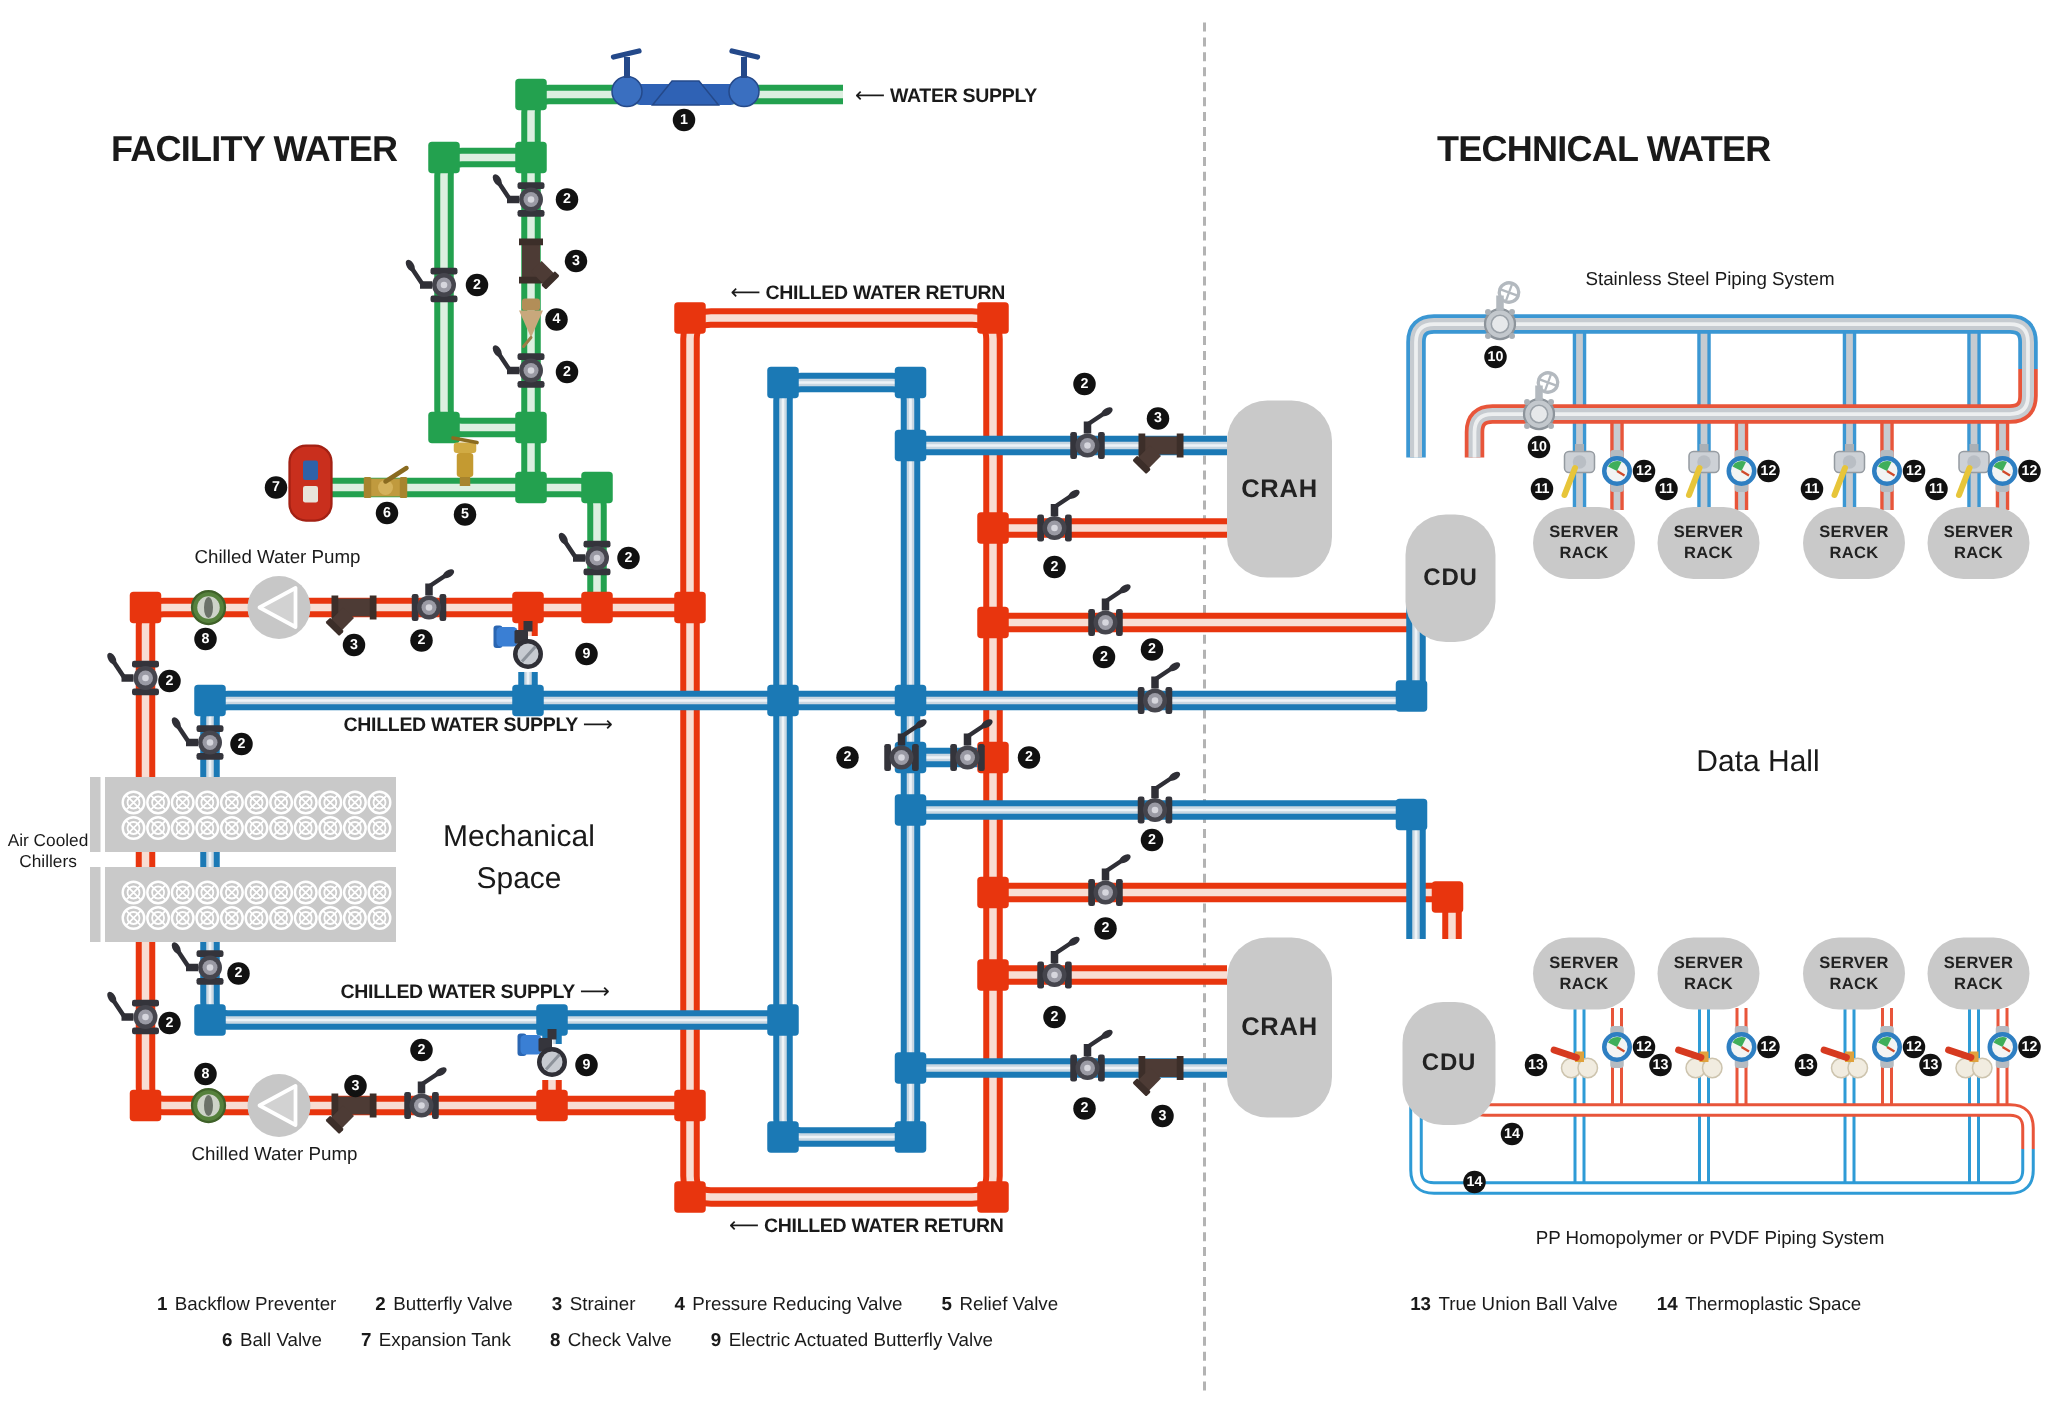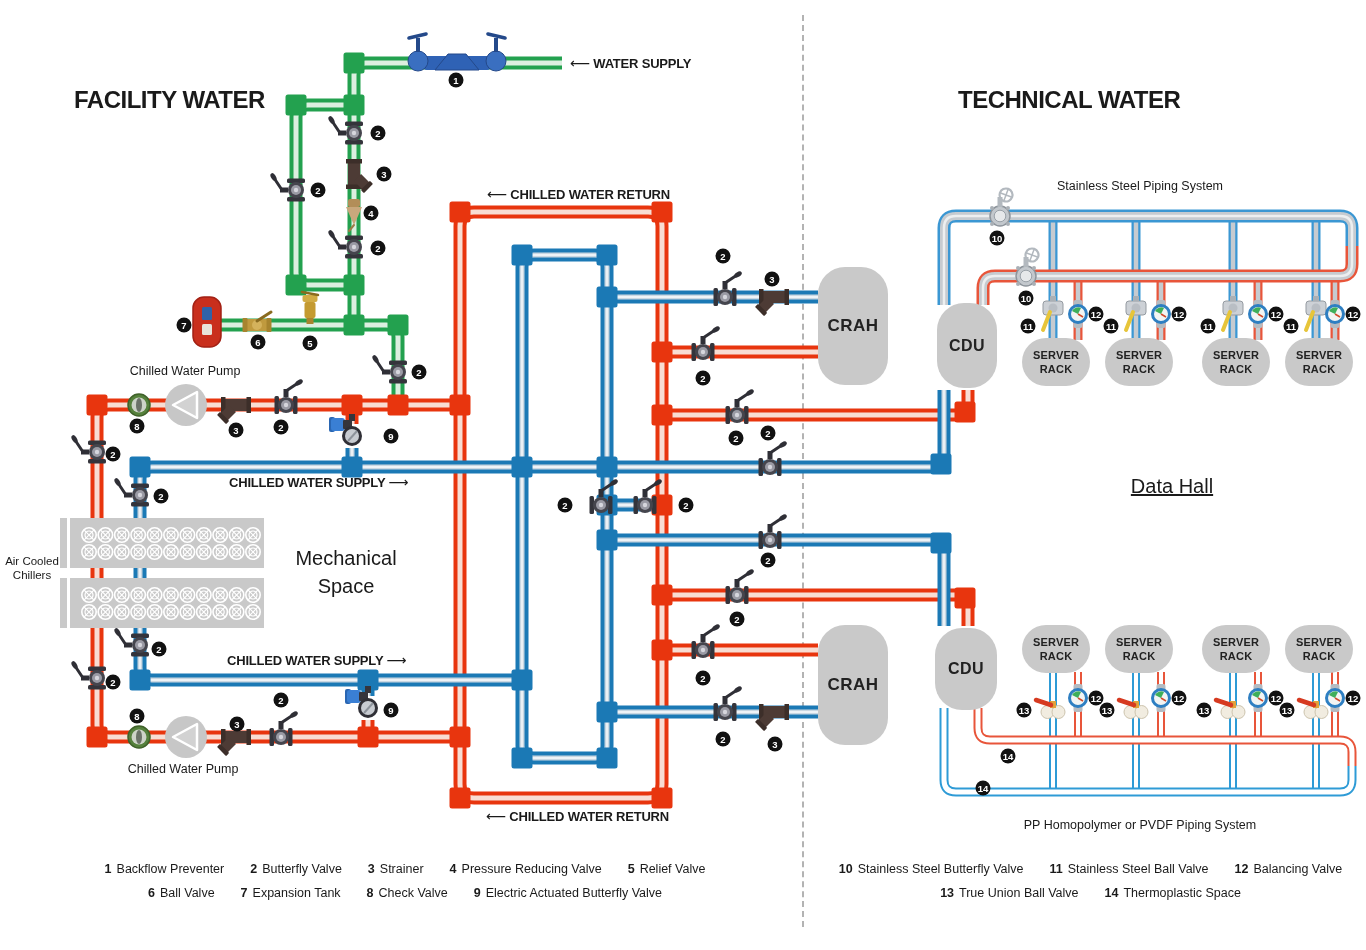--- a/index.html
+++ b/index.html
@@ -9,21 +9,21 @@
   .title{font-size:24px;font-weight:800;letter-spacing:-0.5px;white-space:nowrap;margin-left:10px;}
   .flow{font-size:13px;font-weight:700;white-space:nowrap;letter-spacing:-0.2px;}
   .flow .arr{font-weight:400;font-size:14px;}
   .small-label{font-size:12.5px;white-space:pre-line;}
   .center{text-align:center;}
   .big-label{font-size:20px;white-space:pre-line;line-height:1.4;}
   .divider{border-left:2px dashed #b3b3b3;width:0;}
   .eq-box{position:absolute;background:#c9c9c9;display:flex;align-items:center;justify-content:center;
           font-weight:700;color:#222;border-radius:27px;}
   .crah{font-size:17px;letter-spacing:0.5px;}
-  .cdu{font-size:16px;letter-spacing:0.5px;}
+  .cdu{font-size:16px;letter-spacing:0.5px;margin-top:40px;}
   .rack{font-size:11px;line-height:1.3;text-align:center;white-space:pre-line;letter-spacing:0.2px;}
   .badge{position:absolute;width:15px;height:15px;border-radius:50%;background:#111;color:#fff;
          font-size:9.5px;font-weight:700;display:flex;align-items:center;justify-content:center;
          transform:translate(-50%,-50%);}
   .legend-block{position:absolute;font-size:12.5px;}
   .legend-row{display:flex;justify-content:center;gap:26px;margin-bottom:10px;white-space:nowrap;}
   .legend-item .lnum{font-weight:800;margin-right:5px;}
   svg{position:absolute;left:0;top:0;}
 </style>
 </head>
@@ -547,45 +547,40 @@
     <span class="arr">⟵</span>
     <span>CHILLED WATER RETURN</span>
   </div>
 
   <div class="abs small-label center" style="left:90px;top:364px;width:190px;">Chilled Water Pump</div>
   <div class="abs small-label center" style="left:88px;top:762px;width:190px;">Chilled Water Pump</div>
   <div class="abs small-label center" style="left:0px;top:554px;width:64px;font-size:11.5px;line-height:1.25;">Air Cooled
 Chillers</div>
   <div class="abs big-label center" style="left:270px;top:544px;width:152px;">Mechanical
 Space</div>
-  <div class="abs big-label center" style="left:1110px;top:472px;width:124px;text-decoration:underline;">Data Hall</div>
+  <div class="abs big-label center" style="left:1110px;top:494px;width:124px;">Data Hall</div>
   <div class="abs small-label center" style="left:1020px;top:179px;width:240px;">Stainless Steel Piping System</div>
   <div class="abs small-label center" style="left:1005px;top:818px;width:270px;">PP Homopolymer or PVDF Piping System</div>
 
   <div class="legend-block" id="legend-left" style="left:55px;top:862px;width:700px;">
       <div class="legend-row">
         <div class="legend-item"><span class="lnum">1</span><span>Backflow Preventer</span></div>
         <div class="legend-item"><span class="lnum">2</span><span>Butterfly Valve</span></div>
         <div class="legend-item"><span class="lnum">3</span><span>Strainer</span></div>
         <div class="legend-item"><span class="lnum">4</span><span>Pressure Reducing Valve</span></div>
         <div class="legend-item"><span class="lnum">5</span><span>Relief Valve</span></div>
       </div>
       <div class="legend-row">
         <div class="legend-item"><span class="lnum">6</span><span>Ball Valve</span></div>
         <div class="legend-item"><span class="lnum">7</span><span>Expansion Tank</span></div>
         <div class="legend-item"><span class="lnum">8</span><span>Check Valve</span></div>
         <div class="legend-item"><span class="lnum">9</span><span>Electric Actuated Butterfly Valve</span></div>
       </div>
     </div>
   <div class="legend-block" id="legend-right" style="left:828px;top:862px;width:525px;">
-      <div class="legend-row">
-        <div class="legend-item"><span class="lnum">10</span><span>Stainless Steel Butterfly Valve</span></div>
-        <div class="legend-item"><span class="lnum">11</span><span>Stainless Steel Ball Valve</span></div>
-        <div class="legend-item"><span class="lnum">12</span><span>Balancing Valve</span></div>
-      </div>
       <div class="legend-row">
         <div class="legend-item"><span class="lnum">13</span><span>True Union Ball Valve</span></div>
         <div class="legend-item"><span class="lnum">14</span><span>Thermoplastic Space</span></div>
       </div>
     </div>
 
   <div id="badges">
       <div class="badge" style="left: 456px; top: 80px;">1</div>
       <div class="badge" style="left: 378px; top: 133px;">2</div>
       <div class="badge" style="left: 384px; top: 174px;">3</div>

